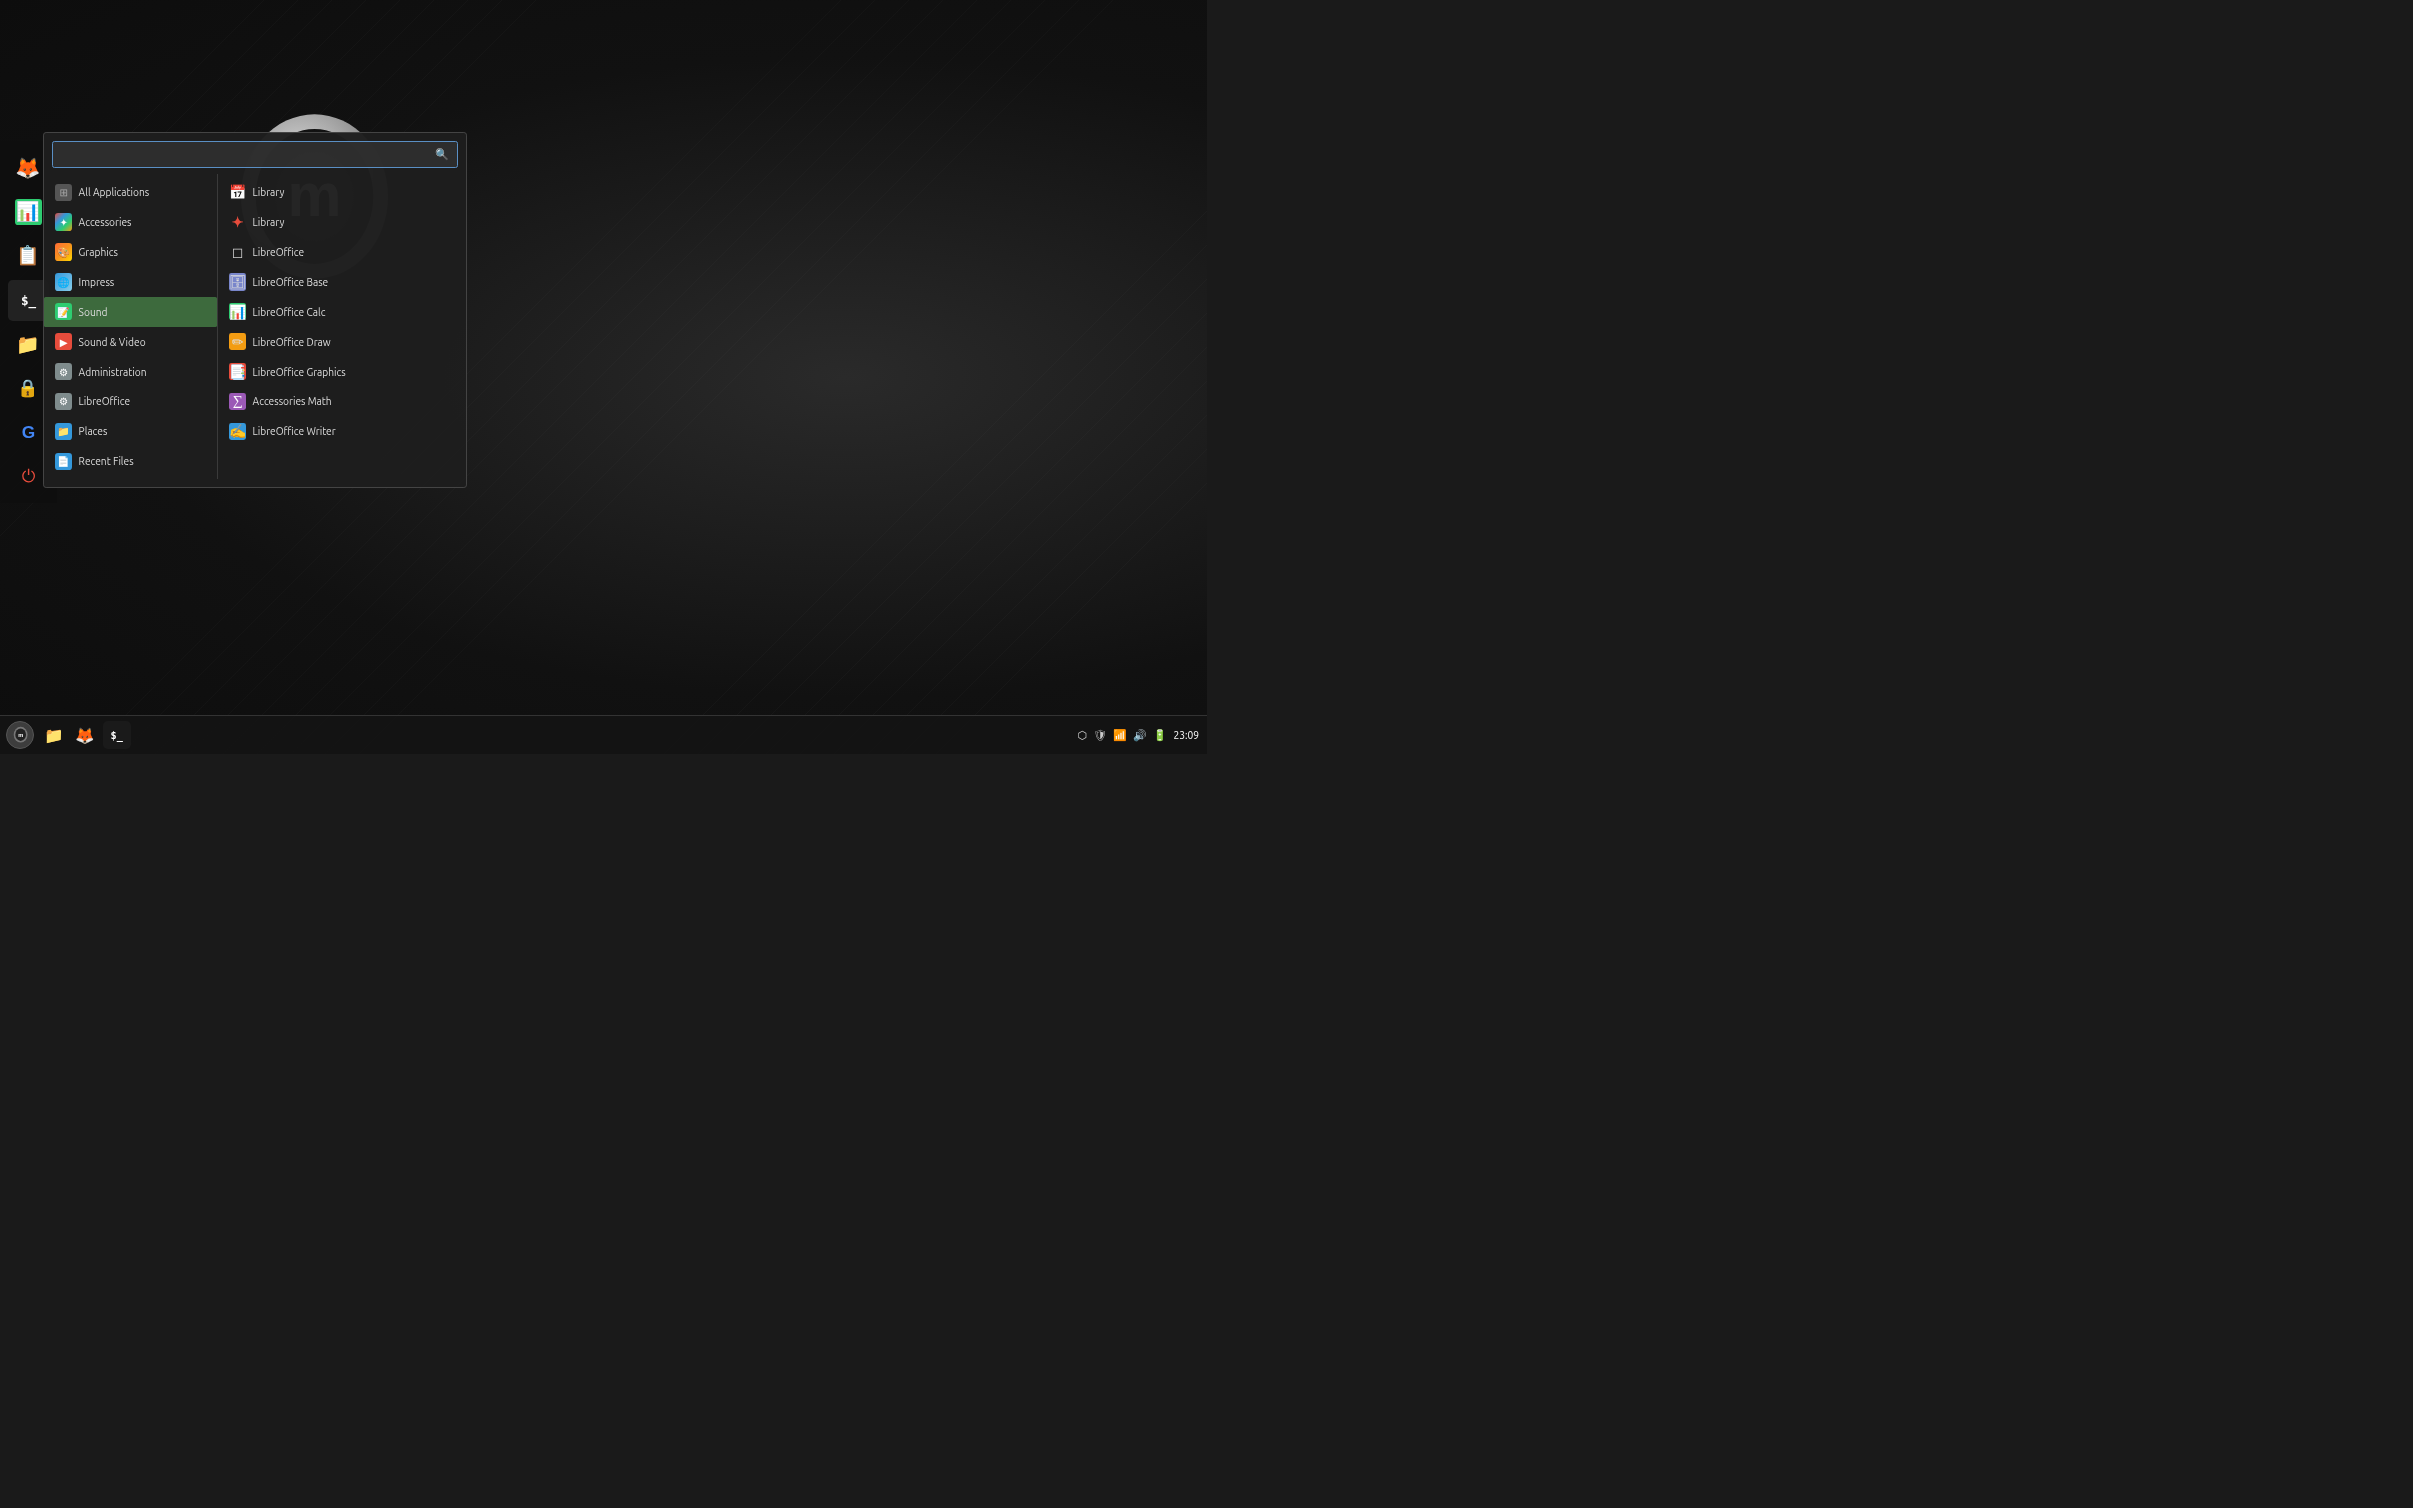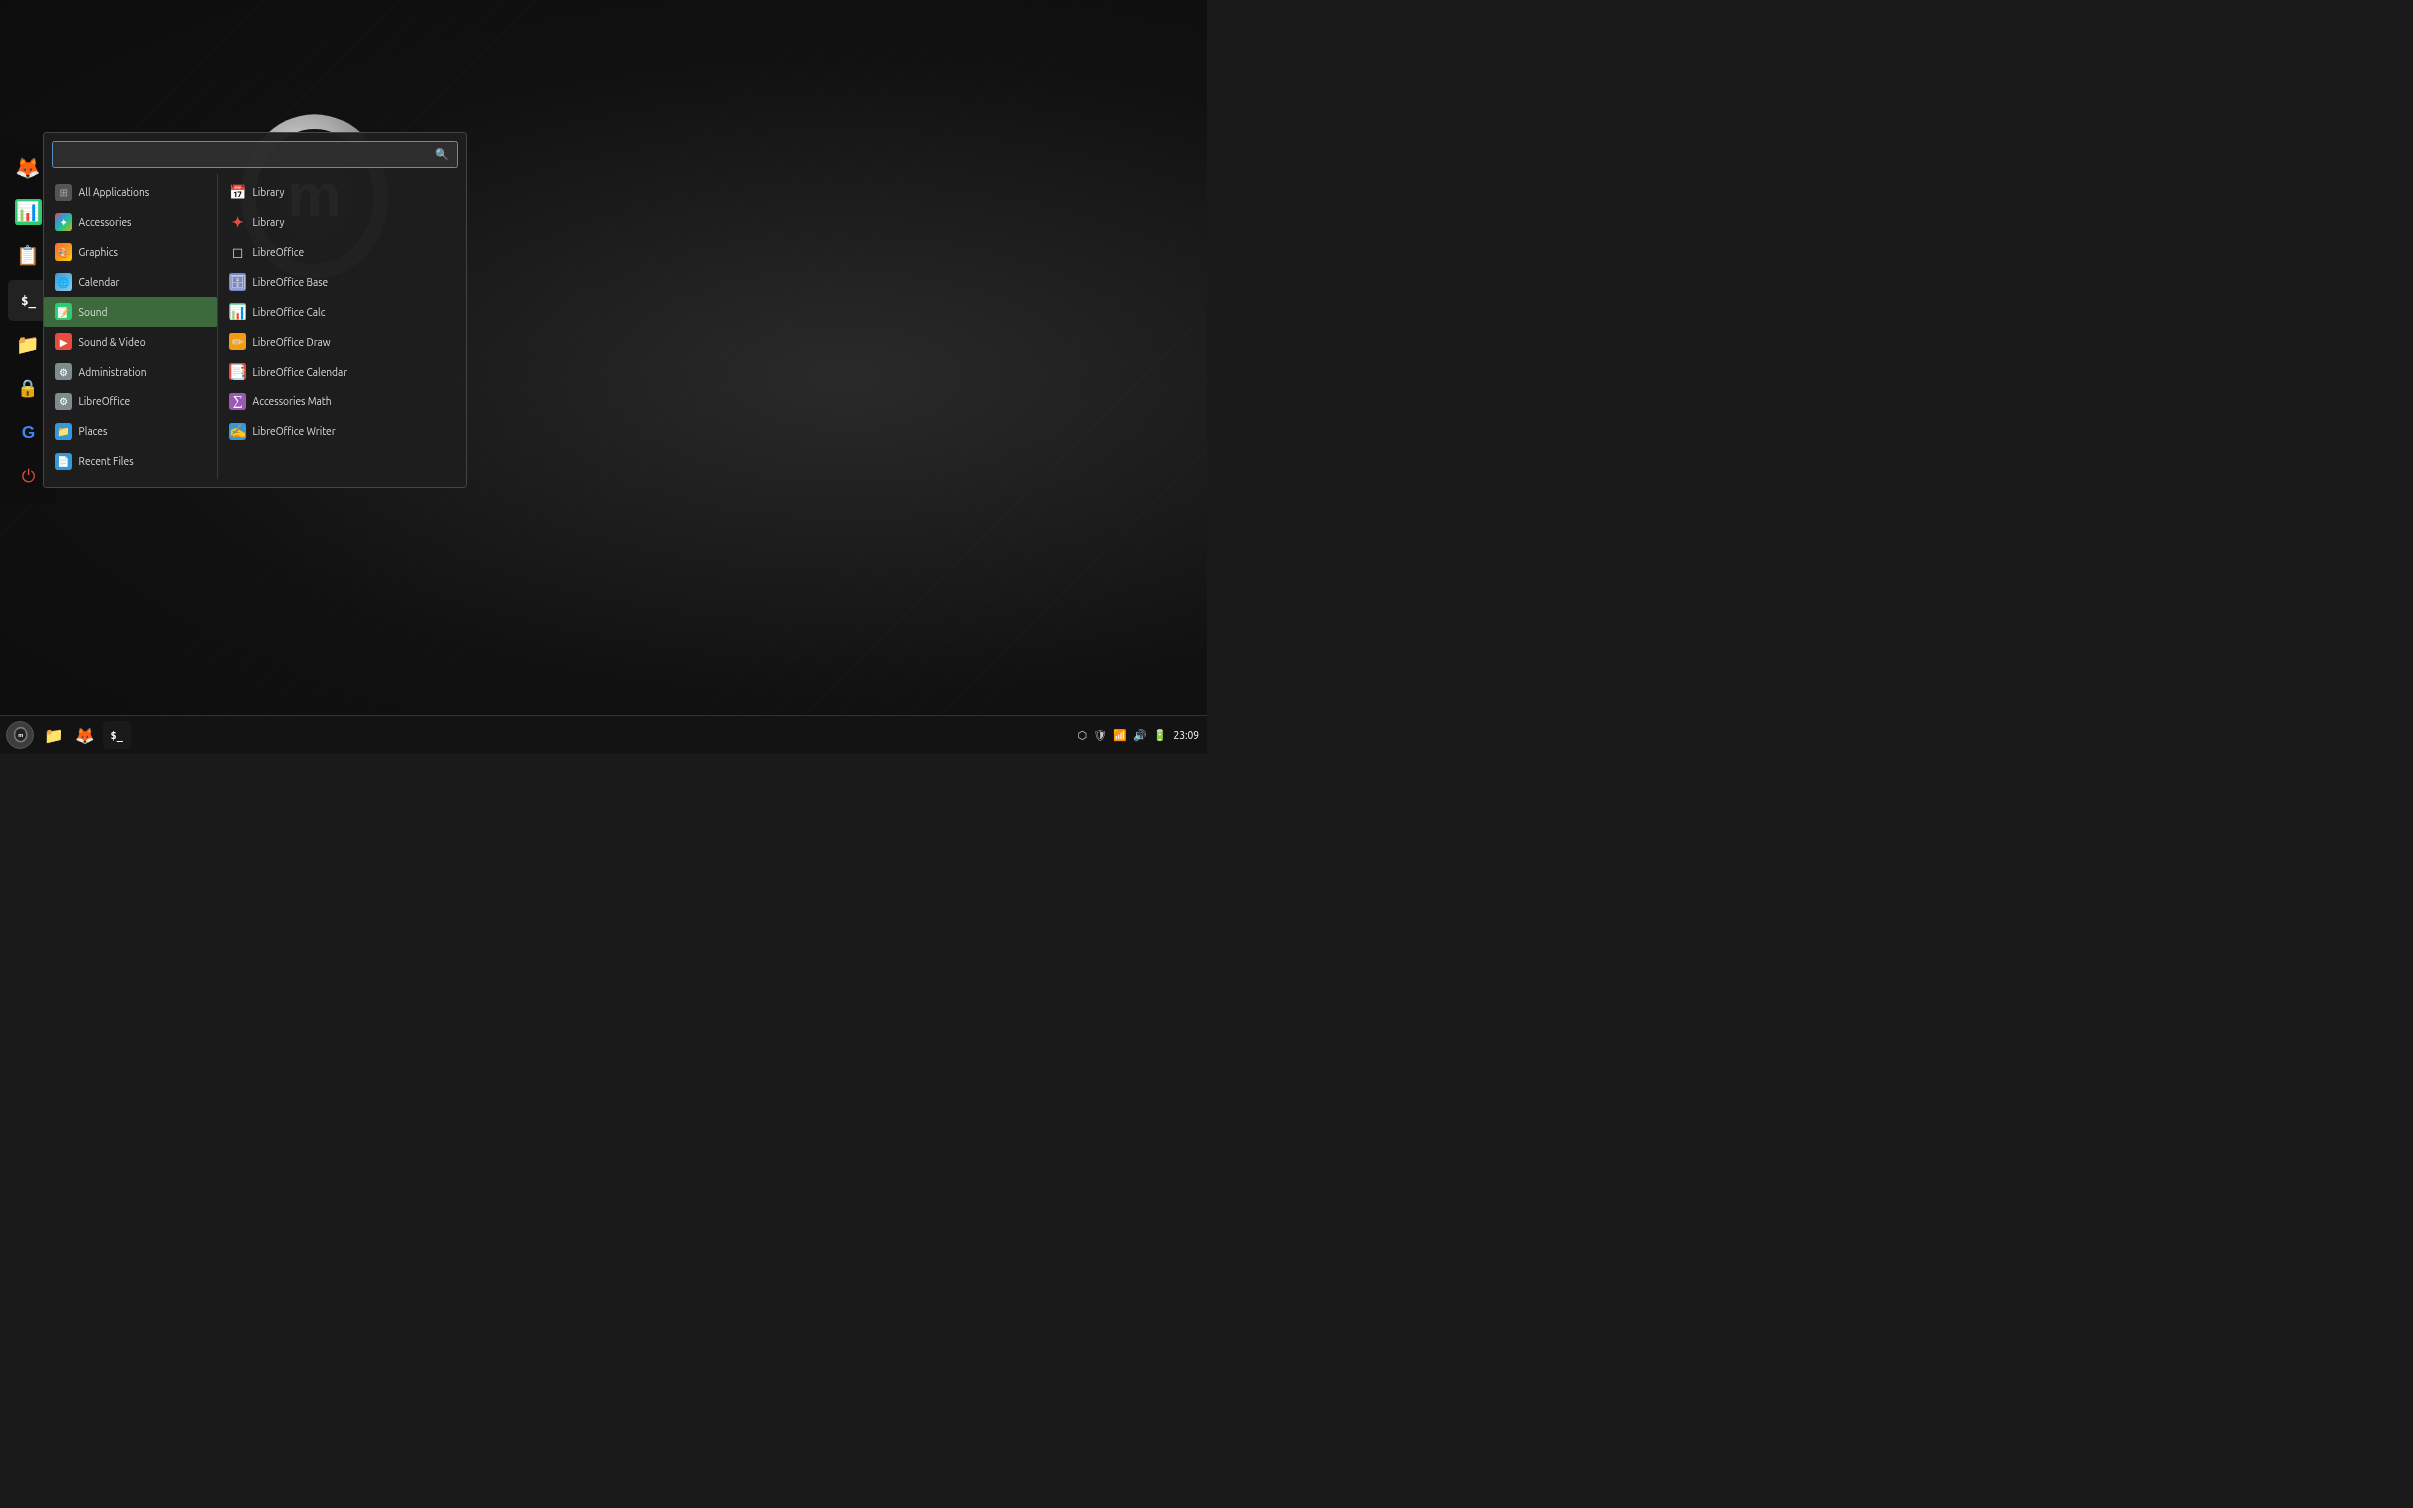--- a/index.html
+++ b/index.html
@@ -319,21 +319,21 @@
         <div class="menu-item">
           <span class="menu-item-icon icon-accessories" style="font-size:10.2px; color:#fff;">✦</span>
           <span>Accessories</span>
         </div>
         <div class="menu-item">
           <span class="menu-item-icon icon-graphics" style="font-size:10.2px; color:#fff;">🎨</span>
           <span>Graphics</span>
         </div>
         <div class="menu-item">
           <span class="menu-item-icon icon-internet" style="font-size:10.2px; color:#fff;">🌐</span>
-          <span>Calendar</span>
+          <span>Impress</span>
         </div>
         <div class="menu-item active">
           <span class="menu-item-icon icon-office" style="font-size:10.2px; color:#fff;">📝</span>
           <span>Sound</span>
         </div>
         <div class="menu-item">
           <span class="menu-item-icon icon-sound" style="font-size:10.2px; color:#fff;">▶</span>
           <span>Sound &amp; Video</span>
         </div>
         <div class="menu-item">
@@ -374,21 +374,21 @@
         <div class="menu-item">
           <span class="menu-item-icon" style="font-size:14px; background:#2ecc71; border-radius:2.4px; padding:0.8px;">📊</span>
           <span>LibreOffice Calc</span>
         </div>
         <div class="menu-item">
           <span class="menu-item-icon" style="font-size:14px; background:#f39c12; border-radius:2.4px; padding:0.8px;">✏</span>
           <span>LibreOffice Draw</span>
         </div>
         <div class="menu-item">
           <span class="menu-item-icon" style="font-size:14px; background:#e74c3c; border-radius:2.4px; padding:0.8px;">📑</span>
-          <span>LibreOffice Calendar</span>
+          <span>LibreOffice Graphics</span>
         </div>
         <div class="menu-item">
           <span class="menu-item-icon" style="font-size:14px; background:#9b59b6; border-radius:2.4px; padding:0.8px; color:#fff; font-family:serif;">∑</span>
           <span>Accessories Math</span>
         </div>
         <div class="menu-item">
           <span class="menu-item-icon" style="font-size:14px; background:#3498db; border-radius:2.4px; padding:0.8px;">✍</span>
           <span>LibreOffice Writer</span>
         </div>
       </div>

